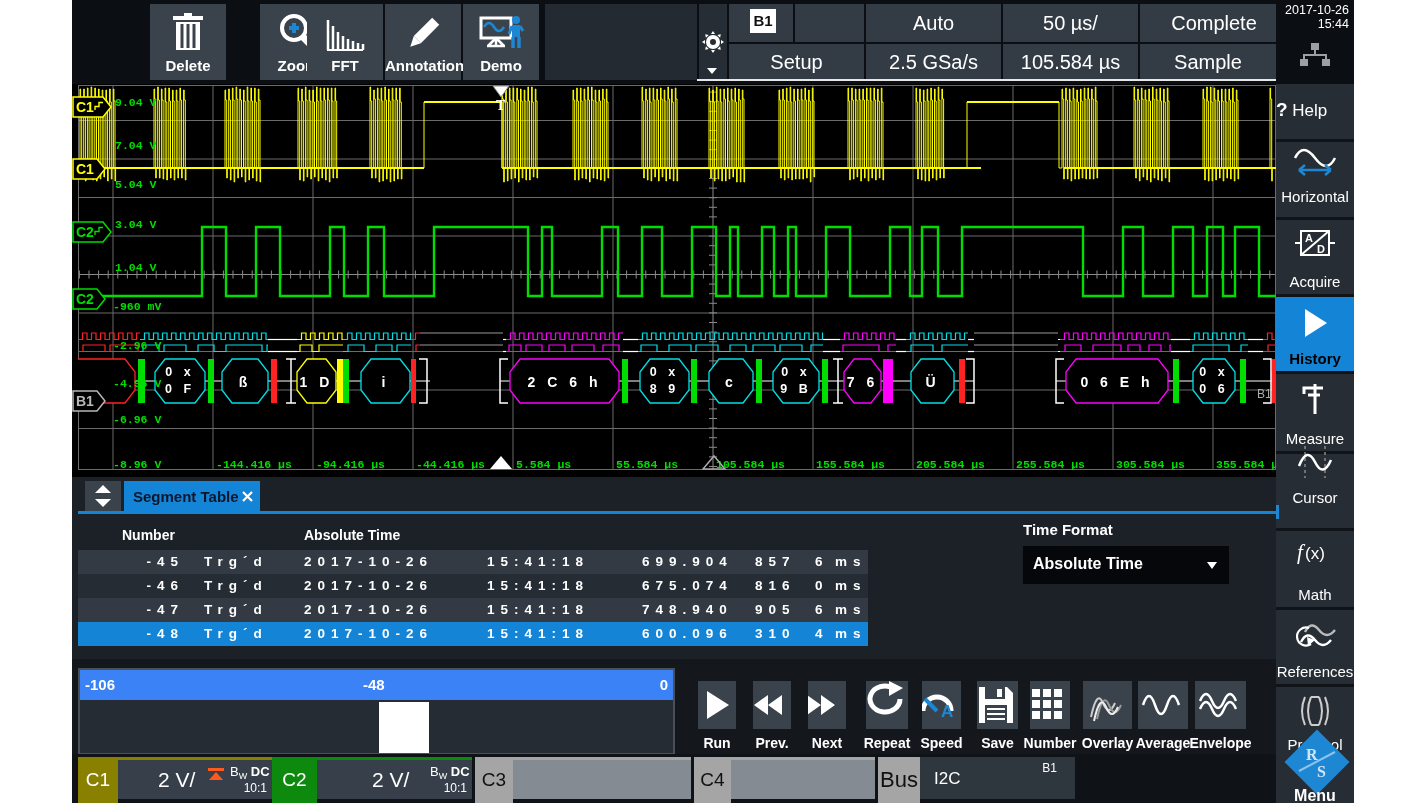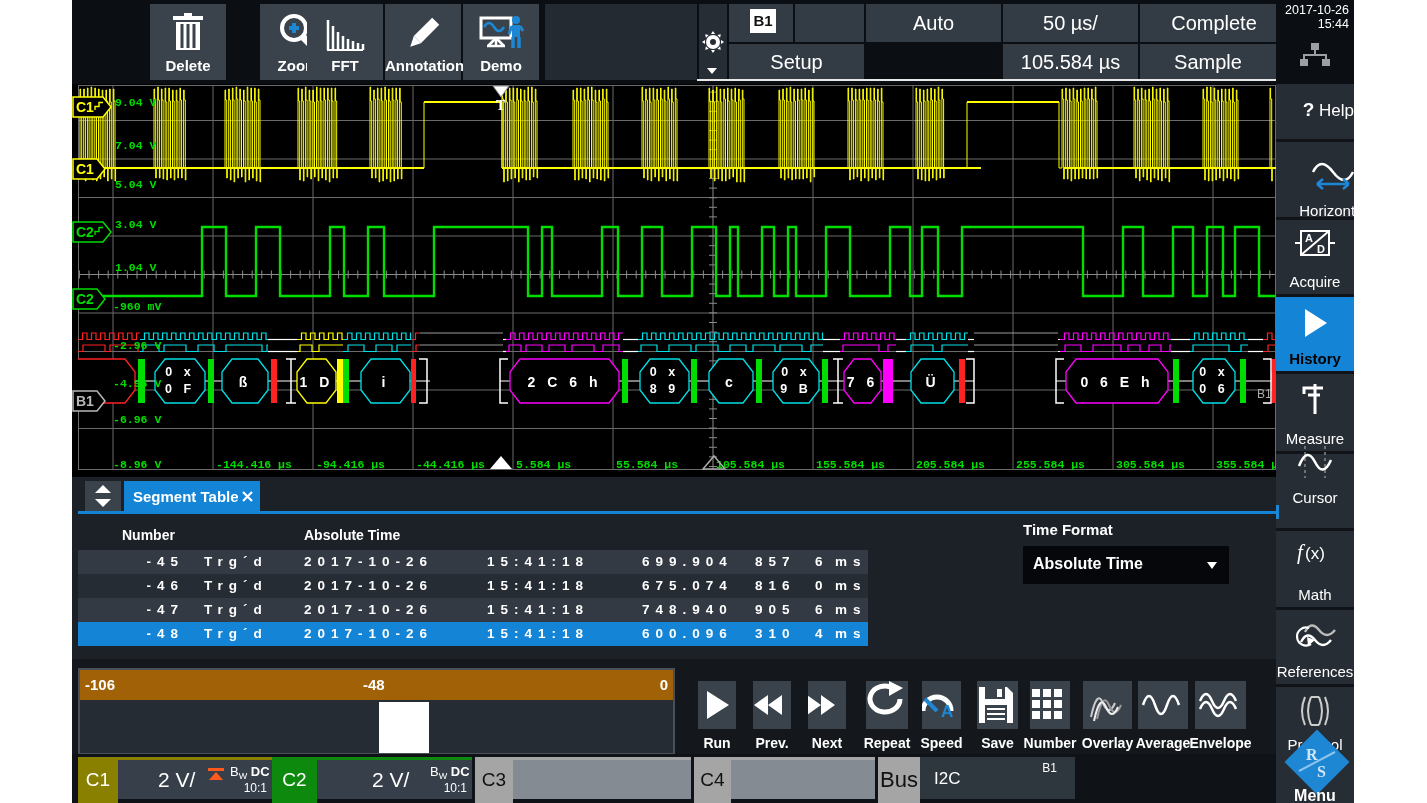--- a/index.html
+++ b/index.html
@@ -80,20 +80,21 @@
         <circle cx="12" cy="12" r="3" fill="#262d34"></circle>
       </svg>
       <div style="position:absolute;left:8px;top:64px;width:0;height:0;border:5px solid transparent;border-top:6px solid #fff;"></div>
     </div>
 <div class="cell" style="left:657px;top:4px;width:64px;height:38px;"></div>
 <div class="cell" style="left:723px;top:4px;width:69px;height:38px;"></div>
 <div class="cell" style="left:794px;top:4px;width:135px;height:38px;">Auto</div>
 <div class="cell" style="left:931px;top:4px;width:135px;height:38px;">50 µs/</div>
 <div class="cell" style="left:1068px;top:4px;width:148px;height:38px;">Complete</div>
 <div class="cell" style="left:657px;top:44px;width:135px;height:36px;">Setup</div>
+<div class="cell" style="left:794px;top:44px;width:135px;height:36px;">2.5 GSa/s</div>
 <div class="cell" style="left:931px;top:44px;width:135px;height:36px;">105.584 µs</div>
 <div class="cell" style="left:1068px;top:44px;width:136px;height:36px;">Sample</div>
 <div class="abs" style="left:678px;top:9px;width:26px;height:24px;background:#fff;color:#111;font-size:15px;font-weight:bold;text-align:center;line-height:24px;">B1</div>
 <div class="abs" style="left:1204px;top:0;width:78px;height:84px;background:#0b0e12;color:#fff;">
       <div style="position:absolute;right:5px;top:3px;font-size:12.5px;">2017-10-26</div>
       <div style="position:absolute;right:5px;top:17px;font-size:12.5px;">15:44</div>
       <svg width="34" height="26" viewBox="0 0 34 26" style="position:absolute;left:22px;top:42px;">
         <g fill="#9aa0a6">
           <rect x="13" y="1" width="8" height="7"></rect>
           <rect x="2" y="17" width="8" height="7"></rect>
@@ -285,21 +286,21 @@
 <svg class="tag" style="left:0px;top:390px;" width="34" height="22">
       <polygon points="1,1 25,1 33,11 25,21 1,21" fill="#000" stroke="#b8b8b8" stroke-width="1.5"></polygon>
       <text x="4" y="16" fill="#b8b8b8" font-size="14" font-weight="bold" font-family="Liberation Sans">B1</text>
     </svg>
 <div class="abs" style="left:0;top:477px;width:1282px;height:182px;background:#1b2127;"></div>
 <div class="abs" style="left:13px;top:481px;width:36px;height:30px;background:#3a434c;">
       <svg width="20" height="24" viewBox="0 0 20 24" style="margin:3px 8px;">
         <path d="M10 1 L18 9 H2 Z" fill="#fff"></path>
         <path d="M10 23 L18 15 H2 Z" fill="#fff"></path>
       </svg></div>
-<div class="abs" style="left:52px;top:481px;width:136px;height:31px;background:#1484d7;color:#ffffff;">
+<div class="abs" style="left:52px;top:481px;width:136px;height:31px;background:#1484d7;color:#0f172a;">
       <span style="position:absolute;left:9px;top:7px;font-size:15px;font-weight:bold;">Segment Table</span>
 
       <svg width="11" height="11" style="position:absolute;right:7px;top:10px;">
         <path d="M1 1 L10 10 M10 1 L1 10" stroke="#fff" stroke-width="2.2"></path>
       </svg>
     </div>
 <div class="abs" style="left:6px;top:511px;width:1198px;height:3px;background:#1484d7;"></div>
 <div class="abs" style="left:50px;top:527px;color:#fff;font-size:14px;font-weight:bold;">Number</div>
 <div class="abs" style="left:232px;top:527px;color:#fff;font-size:14px;font-weight:bold;">Absolute Time</div>
 <div class="seg-row" style="top:550px;background:#333a43;">
@@ -342,21 +343,21 @@
           <span style="left:737px;">4</span>
           <span style="left:757px;">ms</span>
         </div>
 <div class="abs" style="left:951px;top:521px;color:#fff;font-size:15px;font-weight:bold;">Time Format</div>
 <div class="abs" style="left:951px;top:546px;width:206px;height:38px;background:#05070a;color:#fff;">
       <span style="position:absolute;left:10px;top:9px;font-size:16px;font-weight:bold;">Absolute Time</span>
       <div style="position:absolute;right:12px;top:16px;width:0;height:0;border:5px solid transparent;border-top:7px solid #fff;"></div>
     </div>
 <div class="abs" style="left:0;top:659px;width:1282px;height:98px;background:#14181d;"></div>
 <div class="abs" style="left:6px;top:668px;width:597px;height:87px;border:2px solid #4a5058;background:#262c33;">
-      <div style="position:absolute;left:0;top:0;width:593px;height:30px;background:#a16207;color:#fff;font-size:15px;font-weight:bold;">
+      <div style="position:absolute;left:0;top:0;width:593px;height:30px;background:#3b82f6;color:#fff;font-size:15px;font-weight:bold;">
         <span style="position:absolute;left:5px;top:6px;">-106</span>
         <span style="position:absolute;left:283px;top:6px;">-48</span>
         <span style="position:absolute;right:5px;top:6px;">0</span>
       </div>
       <div style="position:absolute;left:299px;top:32px;width:50px;height:51px;background:#fff;"></div>
     </div>
 <div class="iconbtn" style="left:626px;width:38px;"><svg width="38" height="48" viewBox="5 0 38 48">
         <path d="M14 10 L36 24 L14 38 Z" fill="#fff"></path>
       </svg></div>
 <div class="iconlb" style="left:618px;width:54px;">Run</div>
@@ -443,23 +444,23 @@
 <div class="abs" style="left:1204px;top:84px;width:78px;height:719px;background:#272d34;"></div>
 <div class="abs" style="left:1204px;top:139px;width:78px;height:3px;background:#101419;"></div>
 <div class="abs" style="left:1204px;top:217px;width:78px;height:3px;background:#101419;"></div>
 <div class="abs" style="left:1204px;top:294px;width:78px;height:3px;background:#101419;"></div>
 <div class="abs" style="left:1204px;top:371px;width:78px;height:3px;background:#101419;"></div>
 <div class="abs" style="left:1204px;top:451px;width:78px;height:3px;background:#101419;"></div>
 <div class="abs" style="left:1204px;top:528px;width:78px;height:3px;background:#101419;"></div>
 <div class="abs" style="left:1204px;top:607px;width:78px;height:3px;background:#101419;"></div>
 <div class="abs" style="left:1204px;top:684px;width:78px;height:3px;background:#101419;"></div>
 <div class="sbitem" style="top:85px;height:54px;">
-      <div style="position:absolute;top:14px;width:100%;text-align:right;font-size:17px;color:#fff;"><b style="font-size:19px;">?</b> Help</div>
-    </div>
-<div class="sbitem" style="top:148px;height:75px;margin-left:18px;">
+      <div style="position:absolute;top:14px;width:100%;text-align:left;font-size:17px;color:#fff;"><b style="font-size:19px;">?</b> Help</div>
+    </div>
+<div class="sbitem" style="top:134px;height:75px;">
       <div style="position:absolute;top:8px;width:100%;text-align:center;"><svg width="48" height="36" viewBox="0 0 48 36">
           <path d="M4 16 Q12 0 24 16 T44 16" stroke="#fff" stroke-width="2.5" fill="none"></path>
           <path d="M8 28 H40 M8 28 l6 -5 M8 28 l6 5 M40 28 l-6 -5 M40 28 l-6 5" stroke="#1e87d4" stroke-width="2.5" fill="none"></path>
         </svg></div>
       <div class="lb" style="color:#fff;font-weight:400;">Horizontal</div>
     </div>
 <div class="sbitem" style="top:220px;height:74px;">
       <div style="position:absolute;top:8px;width:100%;text-align:center;"><svg width="44" height="30" viewBox="0 0 44 30">
           <rect x="8" y="3" width="28" height="24" fill="none" stroke="#fff" stroke-width="2"></rect>
           <path d="M36 3 L8 27" stroke="#fff" stroke-width="2"></path>

